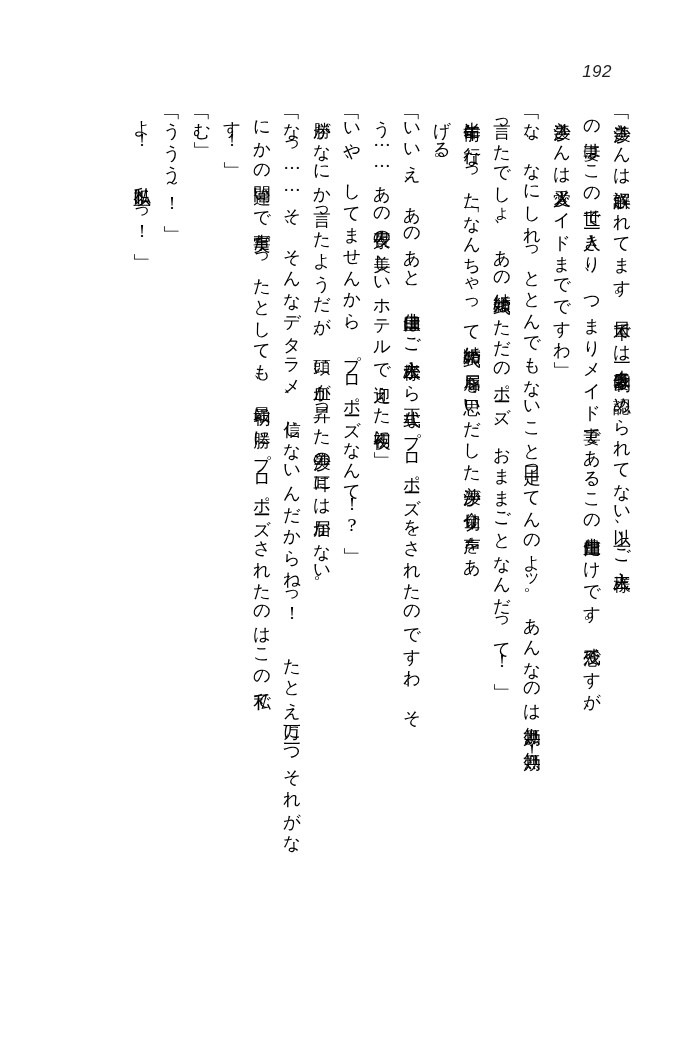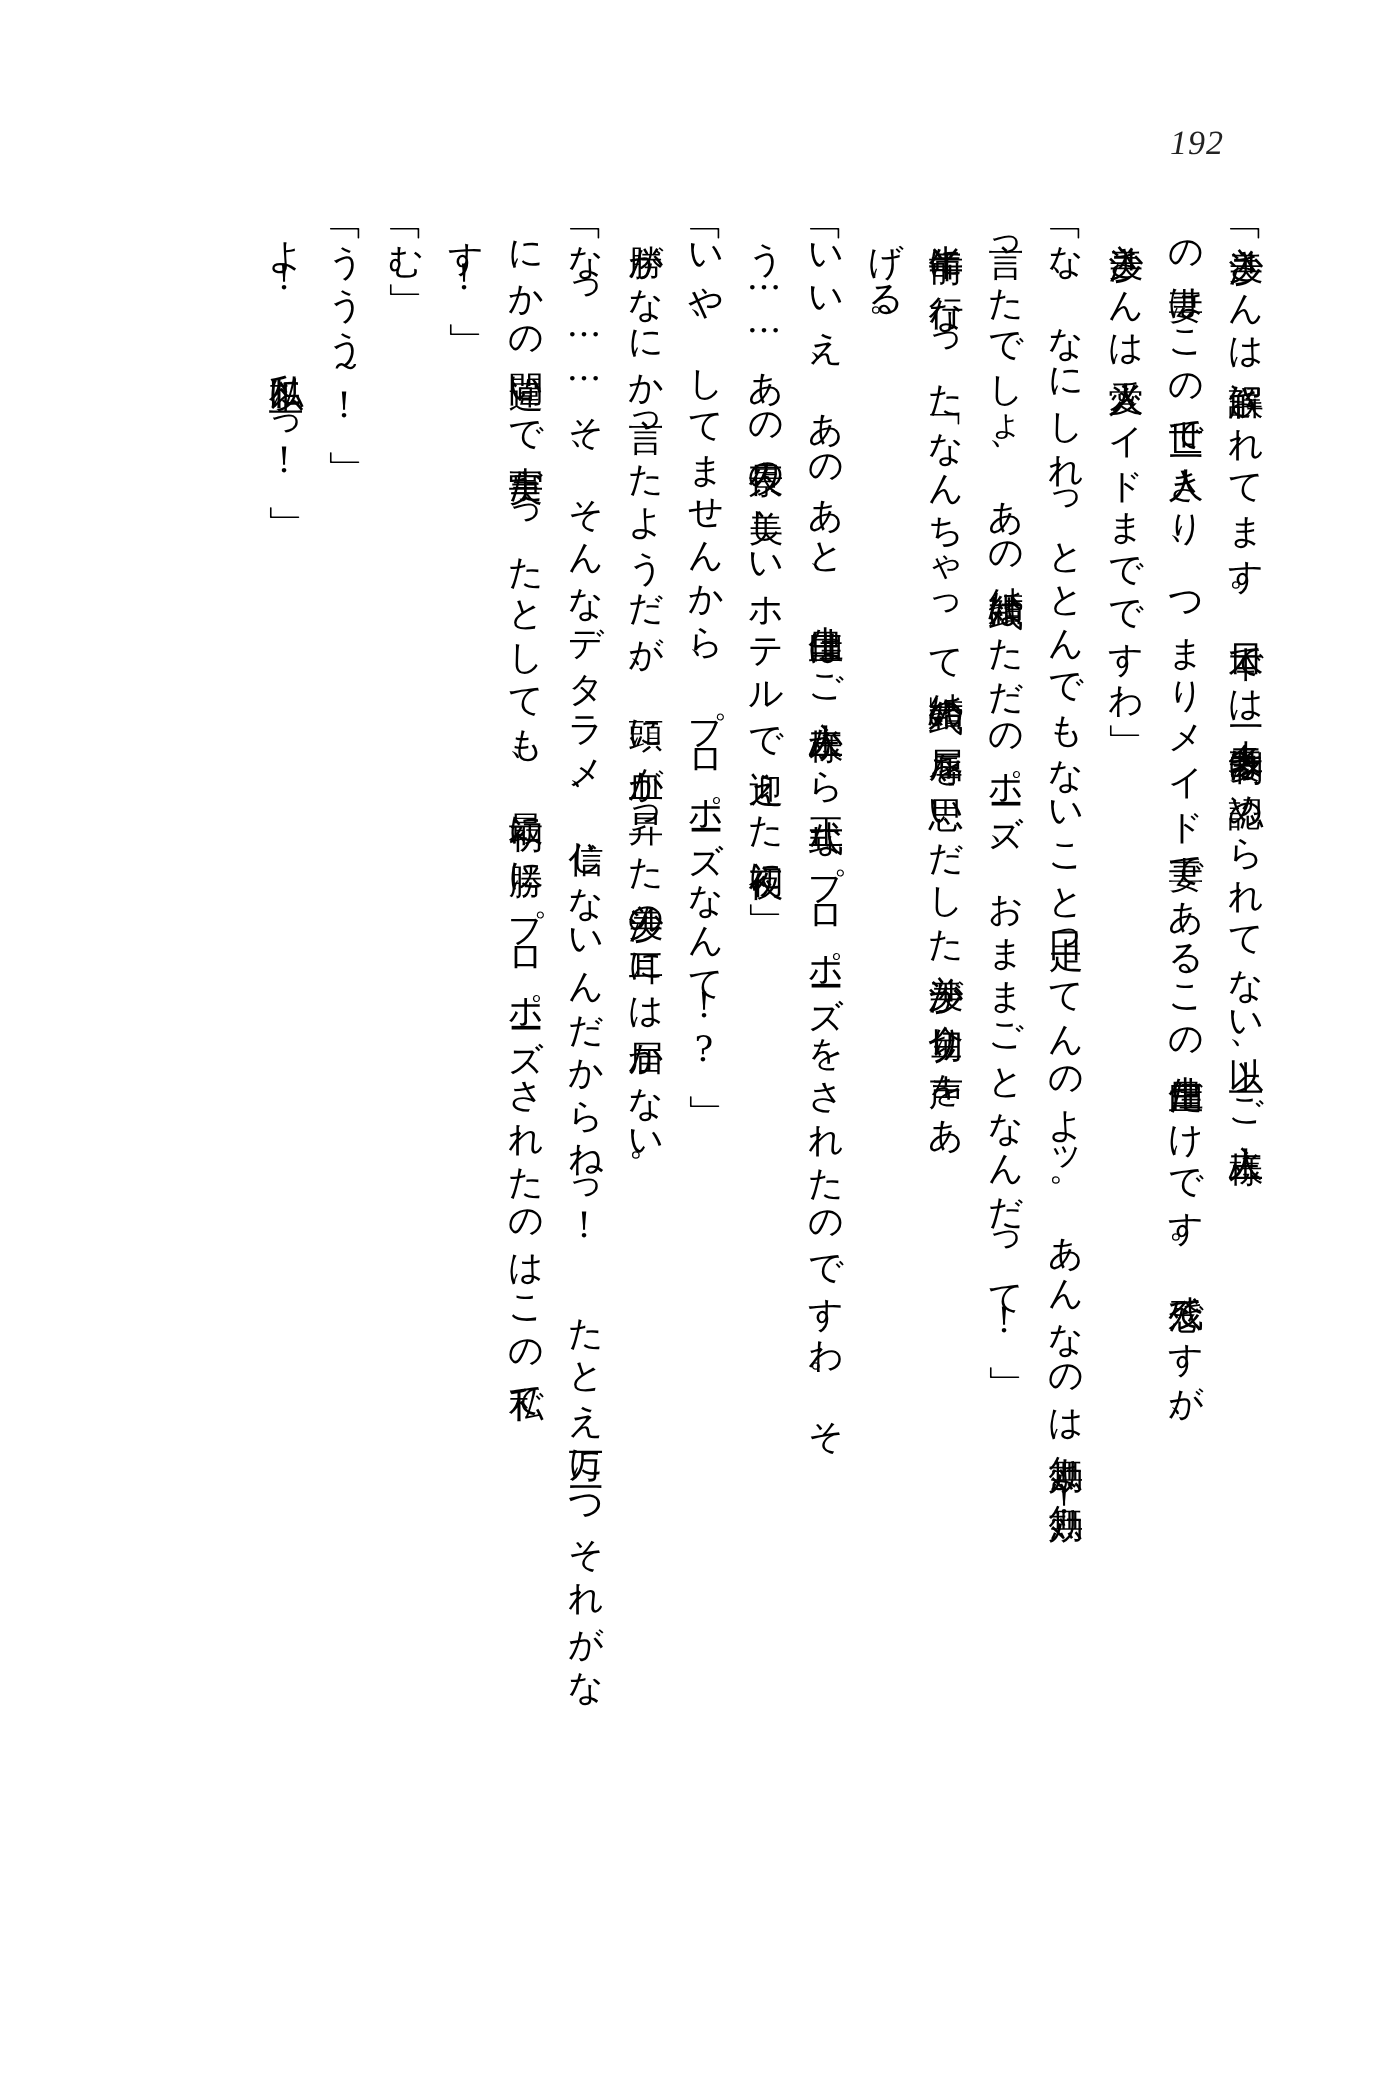--- a/index.html
+++ b/index.html
@@ -18,21 +18,21 @@
   #page {
     position: relative;
     width: 700px;
     height: 1050px;
     background: #ffffff;
   }
   #page-number {
     position: absolute;
     top: 62px;
     right: 88px;
-    font-family: Liberation Serif, serif;
+    font-family: Liberation Sans, sans-serif;
     font-style: italic;
     font-size: 17px;
     color: #222222;
     letter-spacing: 0.5px;
   }
   #text-body {
     position: absolute;
     top: 108px;
     left: 62px;
     right: 70px;

